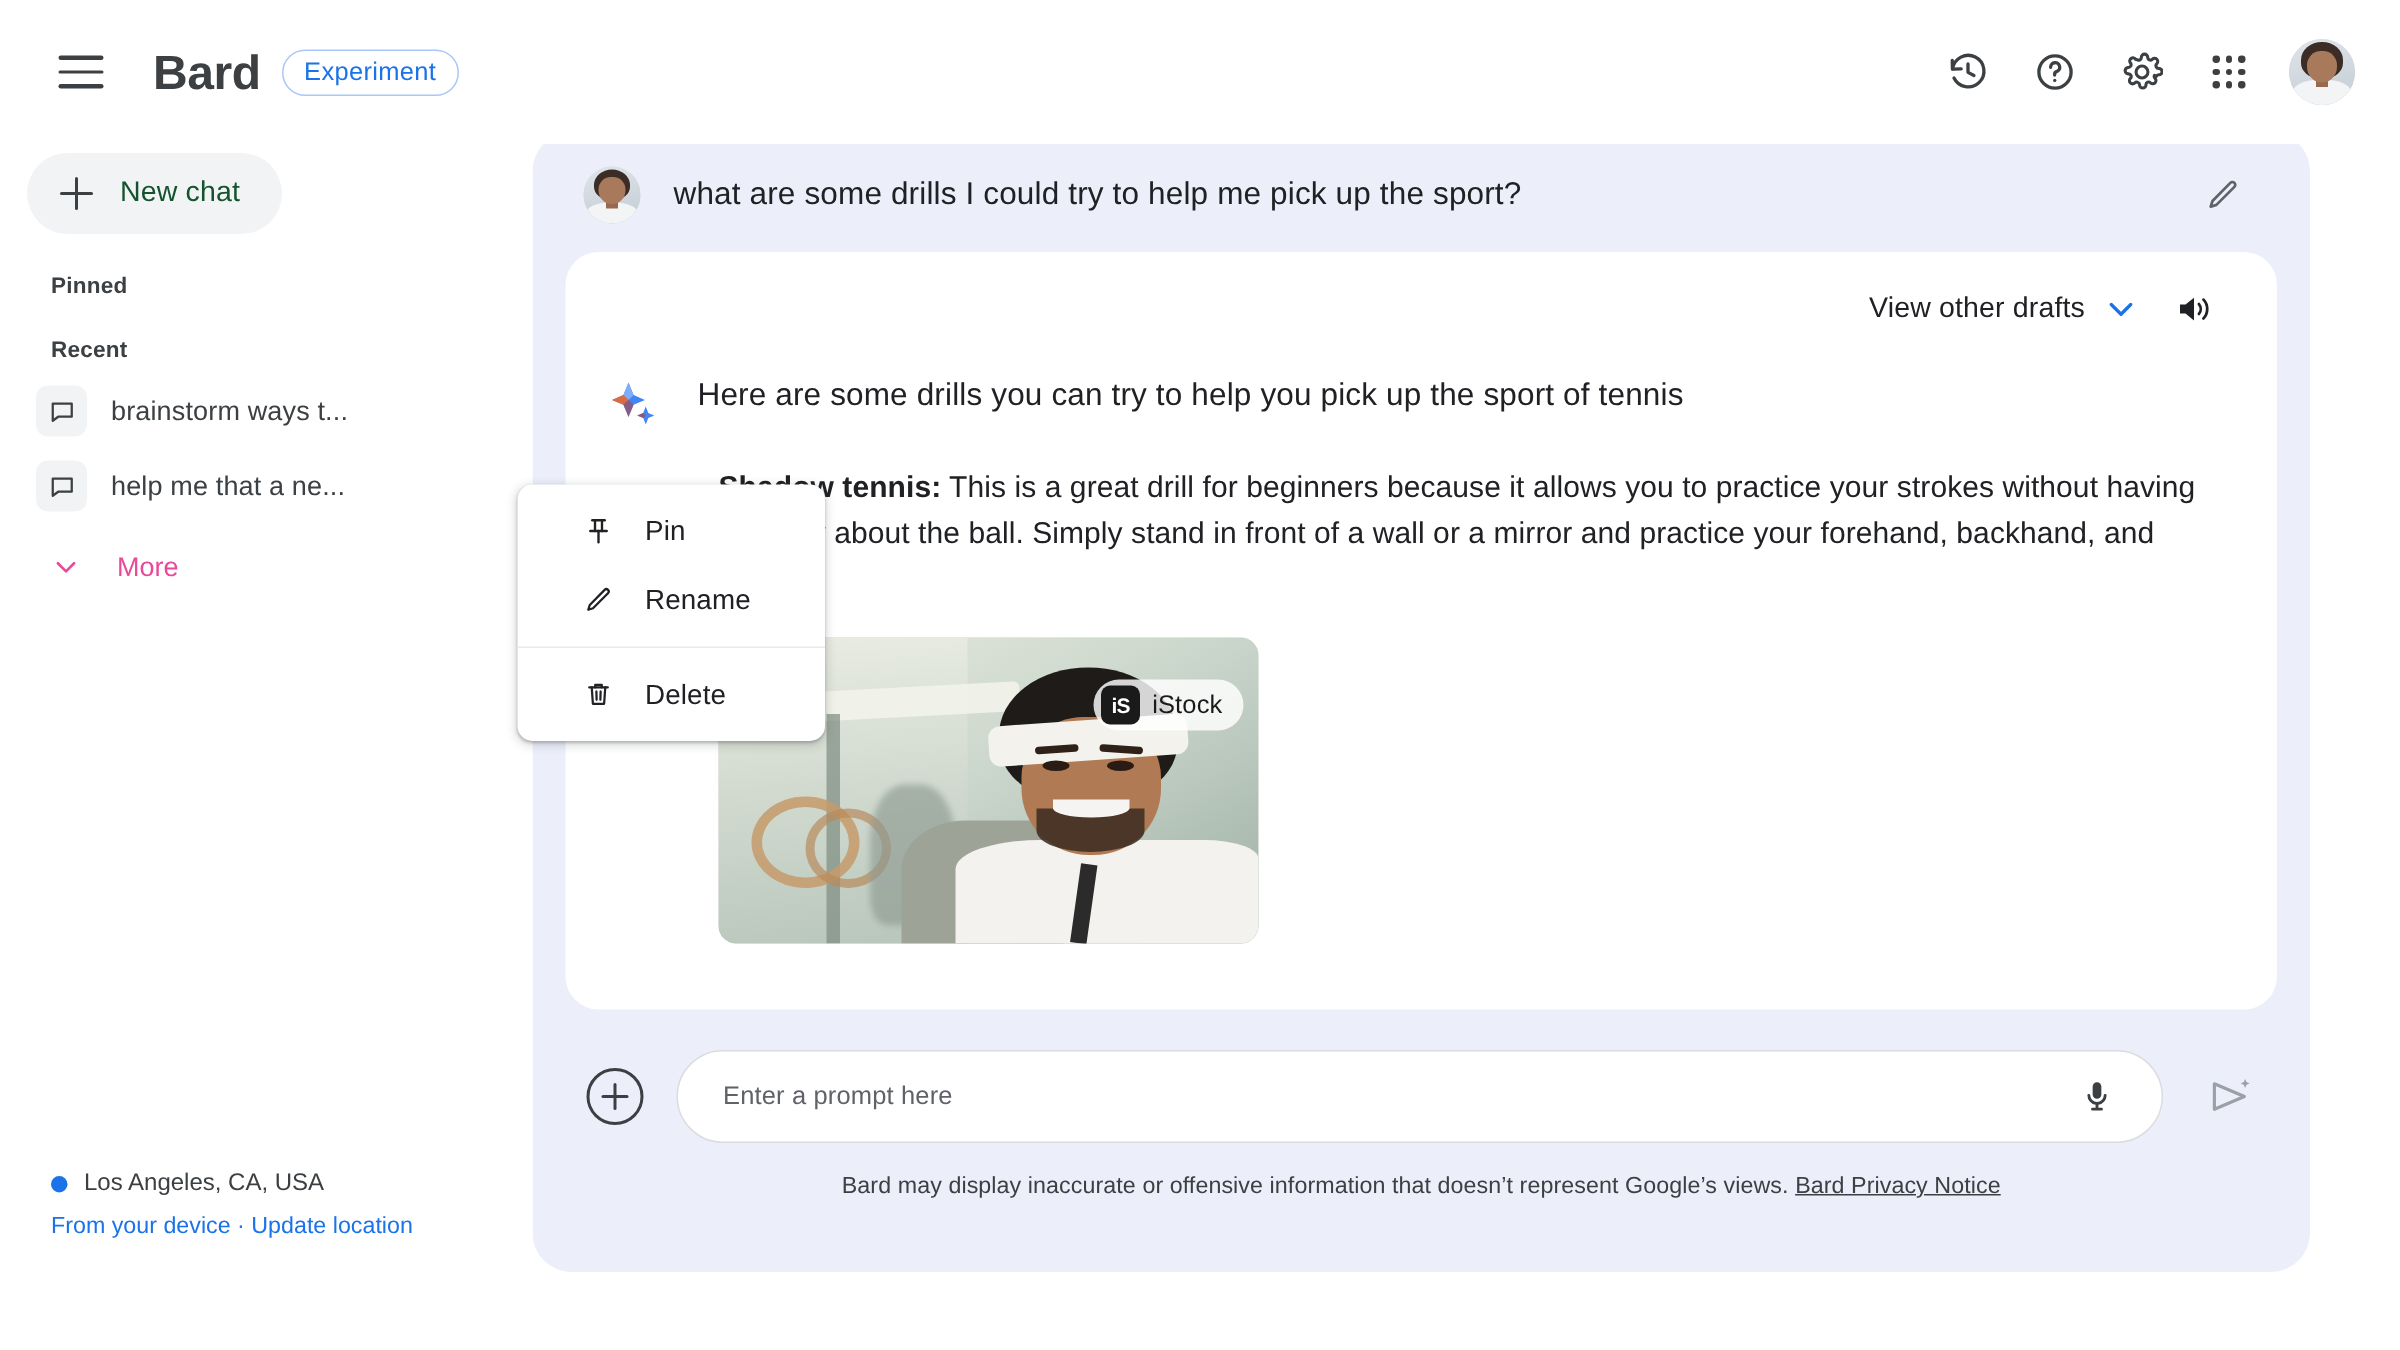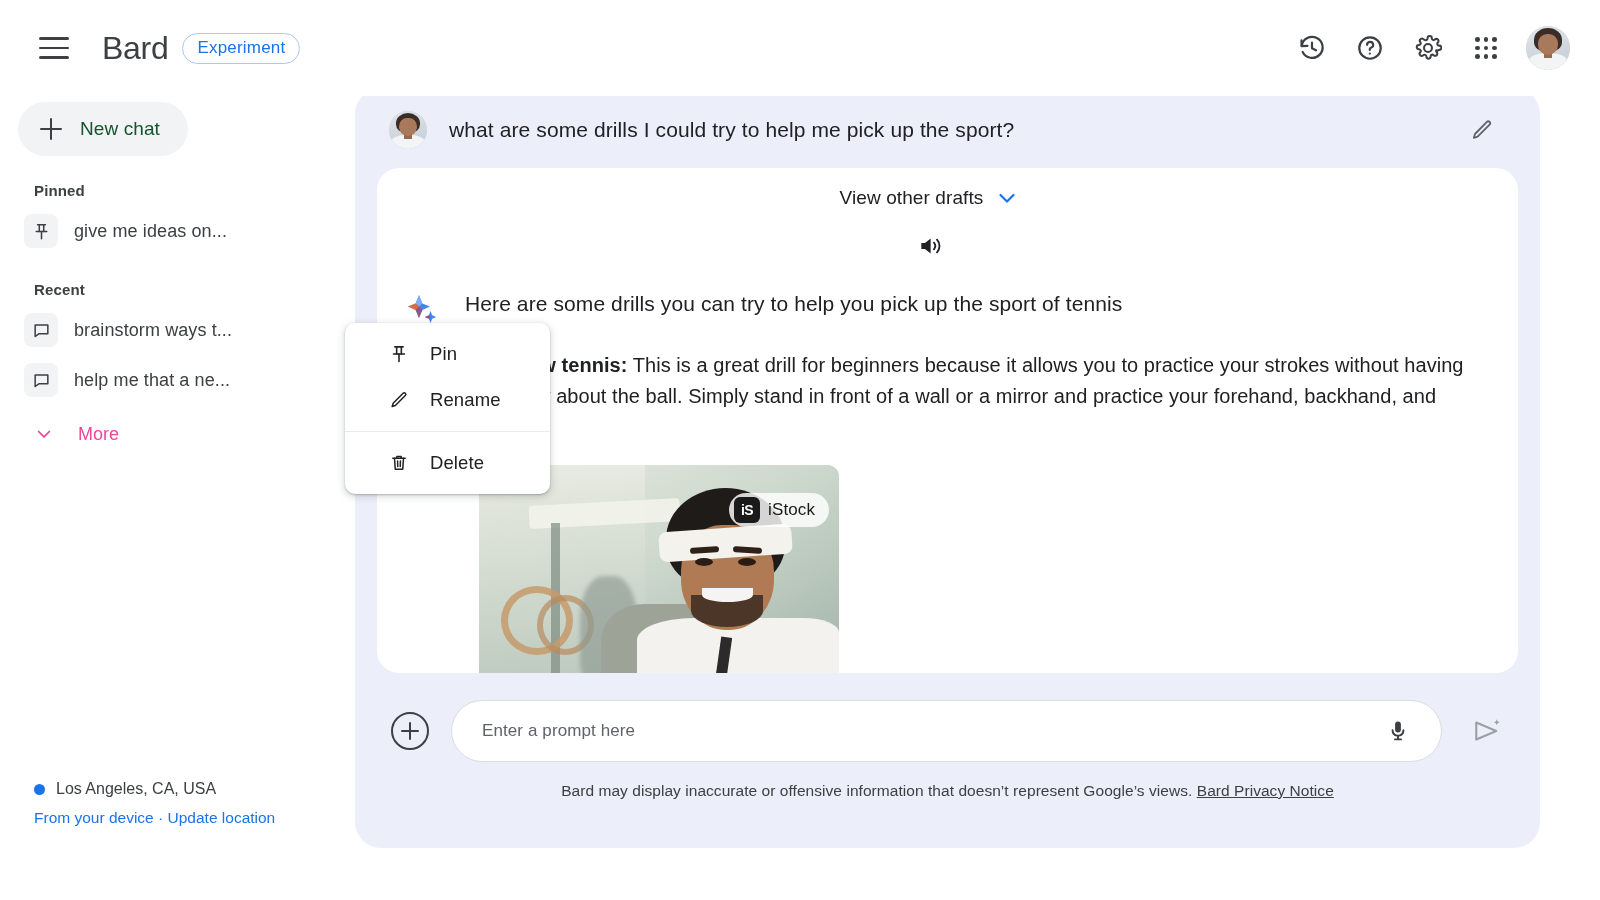--- a/index.html
+++ b/index.html
@@ -50,21 +50,21 @@
   .brand {
     display: flex;
     align-items: center;
     gap: 14px;
     margin-left: 22px;
   }
   .brand-name {
     font-size: 32px;
     color: #3c4043;
     letter-spacing: -0.3px;
-    font-weight: 400;
+    font-weight: 700;
   }
   .experiment-badge {
     border: 1.6px solid #a8c7fa;
     color: #1a73e8;
     border-radius: 18px;
     padding: 4px 14px 5px;
     font-size: 17px;
     letter-spacing: 0.2px;
     cursor: pointer;
     white-space: nowrap;
@@ -281,21 +281,20 @@
     border-radius: 22px;
     height: 505px;
     overflow: hidden;
   }
   .drafts-row {
     display: flex;
     align-items: center;
     justify-content: flex-end;
     gap: 16px;
     padding: 18px 36px 6px 0;
-    flex-direction: column;
   }
   .drafts-link {
     display: flex; align-items: center; gap: 12px;
     cursor: pointer;
   }
   .drafts-text {
     font-size: 19px;
     color: #202124;
     font-weight: 500;
     letter-spacing: 0.1px;
@@ -328,21 +327,21 @@
     line-height: 1.55;
     color: #202124;
     letter-spacing: 0.05px;
   }
   .answer-body b { font-weight: 700; }
 
   .thumb {
     position: relative;
     margin: 22px 0 0 102px;
     width: 360px;
-    height: 232px;
+    height: 204px;
     border-radius: 12px;
     overflow: hidden;
     background: #cfd6cd;
   }
   
   .ph-bg   { position:absolute; inset:0; background:linear-gradient(150deg,#e8eade 0%,#cdd8cd 45%,#9eb0a6 100%); }
   .ph-wall { position:absolute; left:0; top:0; width:46%; height:100%; background:linear-gradient(180deg,#e9ece2 0%,#b9c6bb 100%); opacity:.8;}
   .ph-beam { position:absolute; left:14%; top:16%; width:42%; height:10%; background:#f2f3ea; opacity:.9; border-radius:4px; transform:rotate(-3deg);}
   .ph-pole { position:absolute; left:20%; top:25%; width:2.5%; height:75%; background:#7d8c80; opacity:.7;}
   .ph-ring1{ position:absolute; left:6%; top:52%; width:20%; height:30%; border:7px solid #c59a6a; border-radius:50%; opacity:.85;}
@@ -565,34 +564,20 @@
 
   <div class="sidebar">
 
     <div class="new-chat">
       <span class="plus"></span>
       <span class="label">New chat</span>
     </div>
 
     <div class="section-title">Pinned</div>
 
-    <div class="chat-list">
-      <div class="chat-item">
-        <span class="ci-icon">
-          <svg width="19" height="19" viewBox="0 0 24 24" fill="none" stroke="currentColor" stroke-width="1.9" stroke-linecap="round" stroke-linejoin="round">
-            <line x1="7" y1="3.4" x2="17" y2="3.4"></line>
-            <line x1="9.2" y1="3.4" x2="9.2" y2="12"></line>
-            <line x1="14.8" y1="3.4" x2="14.8" y2="12"></line>
-            <line x1="5.4" y1="12" x2="18.6" y2="12"></line>
-            <line x1="12" y1="12" x2="12" y2="21"></line>
-          </svg>
-        </span>
-        <span class="ci-label">give me ideas on...</span>
-      </div>
-    </div>
 
     <div class="section-title">Recent</div>
 
     <div class="chat-list">
 
 
       <div class="chat-item">
         <span class="ci-icon">
           <svg width="19" height="19" viewBox="0 0 24 24" fill="none" stroke="currentColor" stroke-width="1.9" stroke-linejoin="round">
             <path d="M4 5.2h16v11H8.6L4 19.6z"></path>

